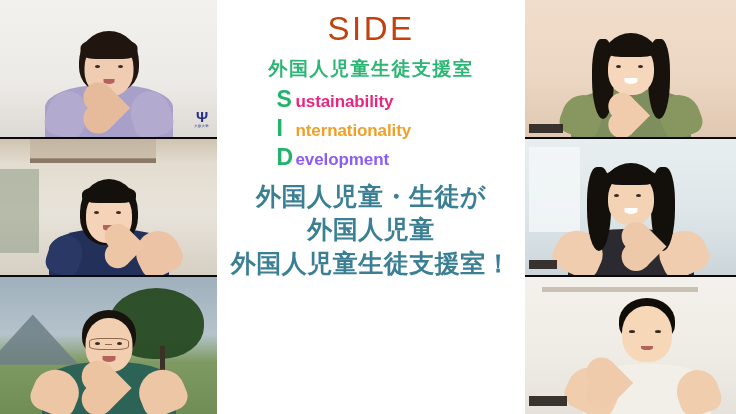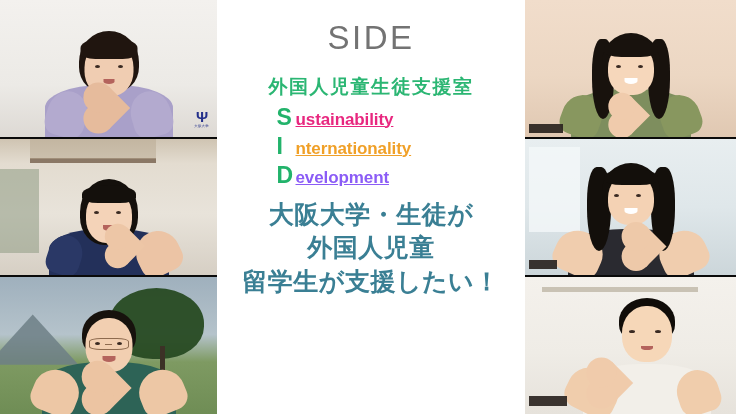--- a/index.html
+++ b/index.html
@@ -63,44 +63,43 @@
 
   
   .namebar{ position:absolute; background:#2a241f; opacity:.92; }
 
   
   .panel{
     position:absolute; left:217px; top:0; width:308px; height:414px;
     background:#ffffff; text-align:center; overflow:hidden;
   }
   .brand{
-    font-size:33px; font-weight:400; color:#737373;
-    letter-spacing:2.5px; margin-top:21px; line-height:1.05;
+    font-size:33px; font-weight:400; color:#c2410c;
+    letter-spacing:2.5px; margin-top:12px; line-height:1.05;
     font-family:"Liberation Sans",sans-serif;
   }
   .brand-jp{
     font-size:19px; color:#2bb673; font-weight:700;
-    letter-spacing:1.5px; margin-top:20px; line-height:1.1;
+    letter-spacing:1.5px; margin-top:11px; line-height:1.1;
     font-family:"DejaVu Sans",sans-serif;
   }
 
   .acronym{
     margin:9px auto 0; width:205px; text-align:left;
     padding-left:8px;
   }
   .acro-row{ line-height:1.0; margin-bottom:6px; white-space:nowrap; }
   .acro-cap{
     font-size:23px; font-weight:700; color:#22b36b;
     display:inline-block; width:19px;
     font-family:"Liberation Sans",sans-serif;
   }
   .acro-word{
     font-size:17px; font-weight:700; letter-spacing:-.1px;
     font-family:"Liberation Sans",sans-serif;
-    text-decoration:underline;
   }
   .c-pink{ color:#e8277f; }
   .c-orange{ color:#f0a028; }
   .c-blue{ color:#8b5cf6; }
   .c-red{ color:#f05a28; }
 
   .message{
     margin-top:11px; color:#3a7f94; font-weight:700;
     font-size:25px; line-height:1.34; letter-spacing:.5px;
     font-family:"DejaVu Sans",sans-serif;
@@ -188,23 +187,23 @@
       </div>
       <div class="acro-row">
         <span class="acro-cap">I</span><span class="acro-word c-orange">nternationality</span>
       </div>
       <div class="acro-row">
         <span class="acro-cap">D</span><span class="acro-word c-blue">evelopment</span>
       </div>
     </div>
 
     <div class="message">
-      <div>大阪大学・生徒が</div>
+      <div>外国人児童・生徒が</div>
       <div>外国人児童</div>
-      <div>留学生が支援したい！</div>
+      <div>外国人児童生徒支援室！</div>
     </div>
   </div>
 
   <div class="col col-right">
 
     <div class="tile">
       <div class="scene" style="background:linear-gradient(180deg,#f1ddcb 0%,#ecd7c3 55%,#e0c8b2 100%);"></div>
       <div class="person" style="width:150px;height:106px;">
         <div class="body" style="width:120px;height:48px;background:#7e8e5e;"></div>
         <div class="arm" style="left:6px;width:40px;height:42px;background:#88975f;transform:rotate(20deg);"></div>

